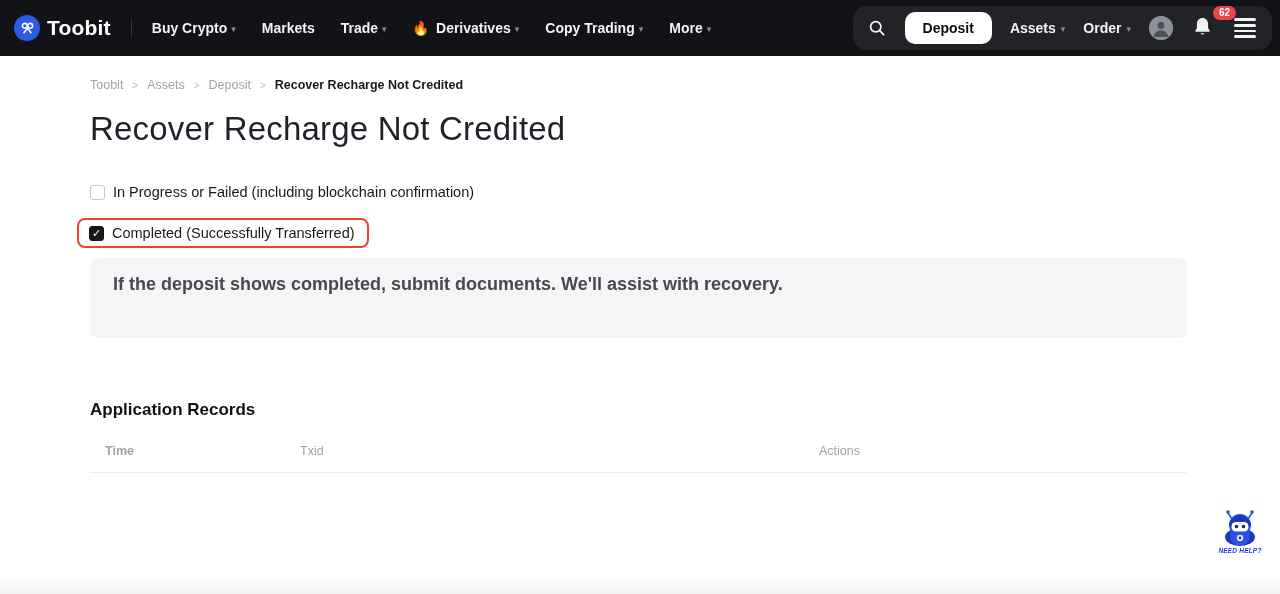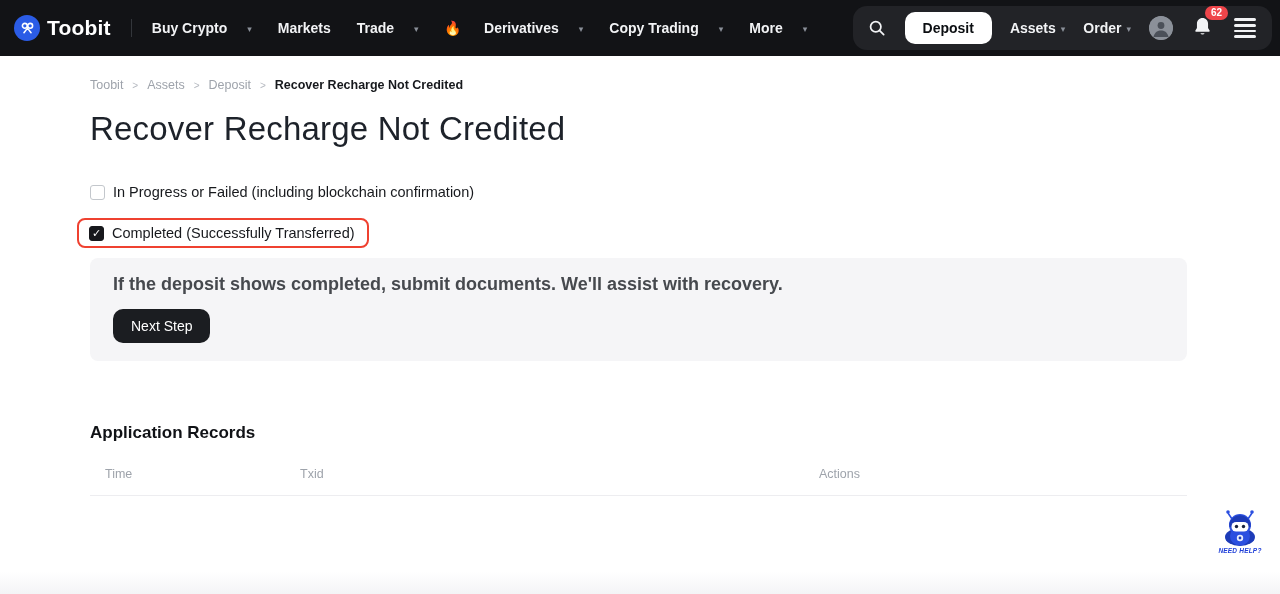--- a/index.html
+++ b/index.html
@@ -15,39 +15,39 @@
     padding:0 8px 0 14px; color:#eaecef;
   }
   .brand { display:flex; align-items:center; gap:7px; cursor:pointer; }
   .brand-logo {
     width:26px; height:26px; border-radius:50%; background:#2b5ce6;
     display:flex; align-items:center; justify-content:center; flex:0 0 auto;
   }
   .brand-name { font-size:21px; font-weight:700; letter-spacing:.2px; color:#ffffff; }
   .nav-divider { width:1px; height:18px; background:#33363b; margin:0 20px; }
   .nav-menu { display:flex; align-items:center; gap:26px; }
-  .nav-item { display:flex; align-items:center; gap:20px; font-size:14px; font-weight:700; color:#f2f3f5; cursor:pointer; white-space:nowrap; }
+  .nav-item { display:flex; align-items:center; gap:4px; font-size:14px; font-weight:700; color:#f2f3f5; cursor:pointer; white-space:nowrap; }
   .chev { font-size:9px; color:#8a8f98; margin-top:1px; }
   .fire { font-size:14px; margin-right:2px; }
 
   .nav-right {
     margin-left:auto; background:#222327; border-radius:14px; height:44px;
     display:flex; align-items:center; padding:0 14px; gap:18px;
   }
   .icon-btn { display:flex; align-items:center; justify-content:center; cursor:pointer; }
   .deposit-btn {
     background:#ffffff; color:#0b0e11; font-size:14px; font-weight:700;
     border:none; border-radius:10px; padding:8px 18px; cursor:pointer;
     font-family:inherit;
   }
   .nav-right .nav-item { gap:5px; }
   .avatar-wrap { width:24px; height:24px; border-radius:50%; background:#8b9099; overflow:hidden; position:relative; cursor:pointer; }
   .bell-wrap { position:relative; cursor:pointer; }
   .badge {
-    position:absolute; top:-9px; left:14px; background:#ef454a; color:#fff;
+    position:absolute; top:-9px; left:22px; background:#ef454a; color:#fff;
     font-size:10px; font-weight:700; border-radius:9px; padding:2px 6px; line-height:1;
   }
   .hamburger { display:flex; flex-direction:column; gap:3px; cursor:pointer; padding:2px; }
   .hamburger span { display:block; width:22px; height:2.6px; background:#f2f3f5; border-radius:2px; }
 
   
   .content { padding:0 93px 0 90px; }
 
   .breadcrumb { margin-top:22px; display:flex; align-items:center; gap:9px; font-size:12.5px; color:#9ea3ab; }
   .breadcrumb .sep { font-size:10px; color:#b5b9c0; }
@@ -77,21 +77,21 @@
   }
   .info-text { font-size:18px; color:#46494e;font-weight:bold; }
   .next-btn {
     margin-top:14px; background:#1b1d21; color:#ffffff; font-size:14px; font-weight:400;
     border:none; border-radius:10px; padding:9px 18px; cursor:pointer; font-family:inherit;
   }
 
   
   .records-title { margin-top:62px; font-size:17px; font-weight:700; color:#101216; }
   .records-head { margin-top:24px; display:flex; align-items:center; padding:0 15px 14px 15px; font-size:12.5px; color:#9ea3ab; }
-  .col-time { width:195px; }
+  .col-time { width:195px;font-weight:bold; }
   .col-txid { width:519px; }
   .col-status { flex:1; }
   .col-actions { text-align:right; }
   .records-divider { height:1px; background:#ededf0; }
 
   
   .chatbot { position:absolute; right:18px; bottom:40px; width:44px; text-align:center; cursor:pointer; }
   .chatbot-label { font-size:6.5px; font-weight:700; font-style:italic; color:#1f3fd8; letter-spacing:.2px; margin-top:-6px; position:relative; }
 
   
@@ -200,21 +200,20 @@
       <span class="option-label">In Progress or Failed (including blockchain confirmation)</span>
     </div>
     <div class="option-row highlight-ring">
       <span class="checkbox checked">✓</span>
       <span class="option-label">Completed (Successfully Transferred)</span>
     </div>
   </div>
 
   <section class="info-panel">
     <p class="info-text">If the deposit shows completed, submit documents. We'll assist with recovery.</p>
-    <button class="next-btn">Next Step</button>
   </section>
 
   <h2 class="records-title">Application Records</h2>
   <div class="records-head">
     <span class="col-time">Time</span>
     <span class="col-txid">Txid</span>
     <span class="col-actions">Actions</span>
   </div>
   <div class="records-divider"></div>
 

